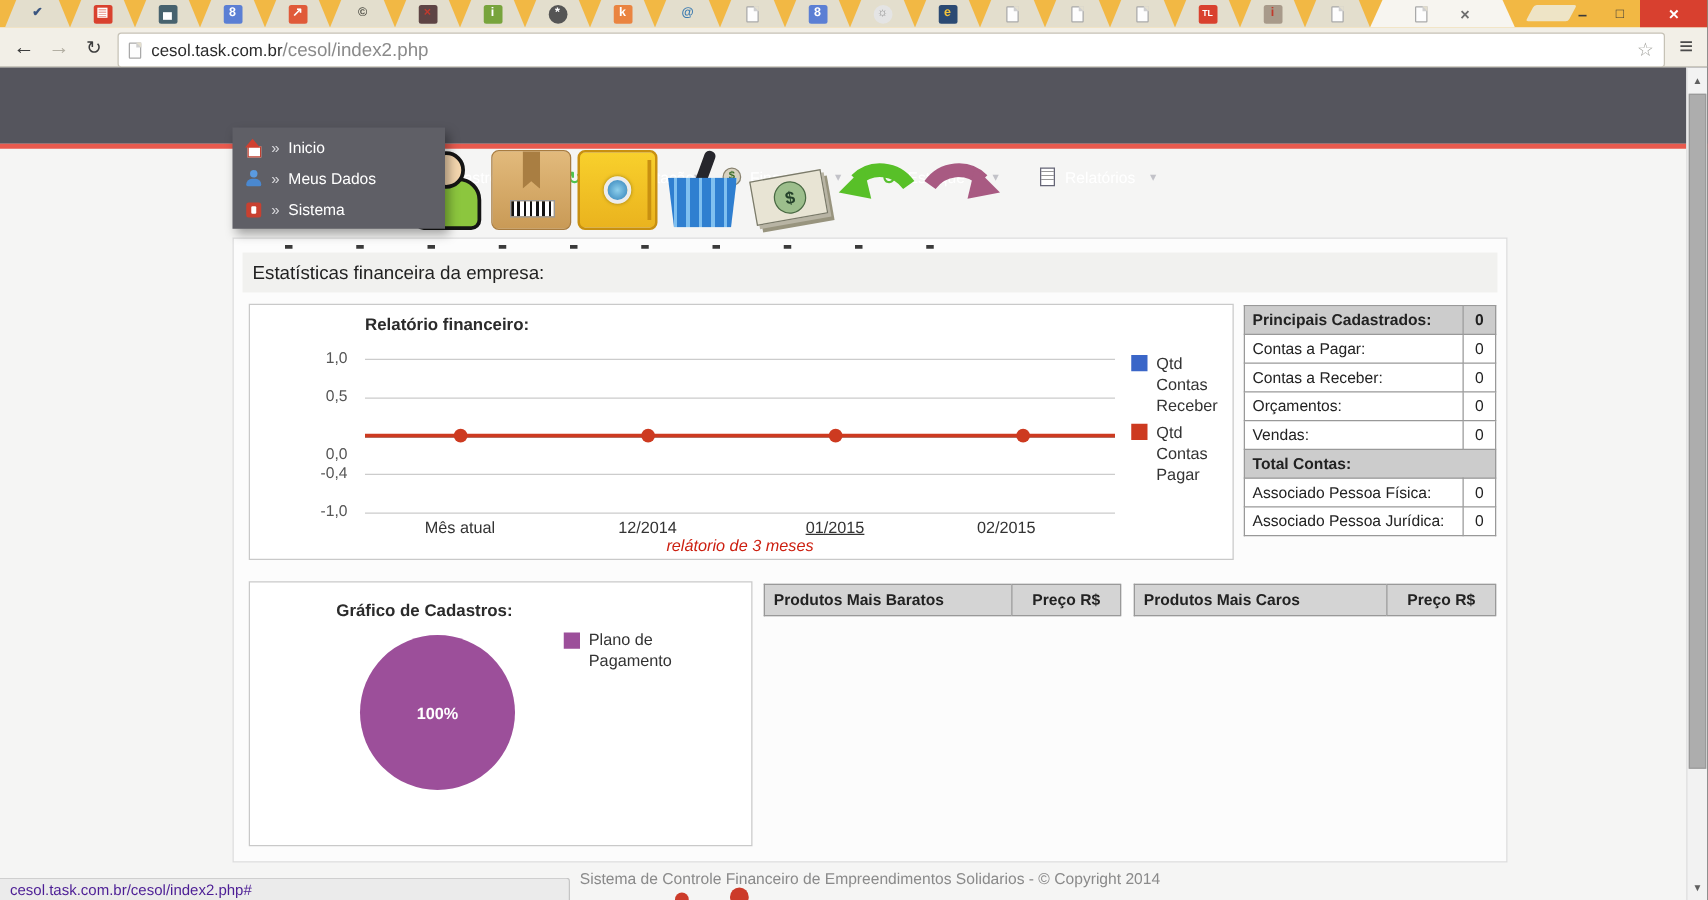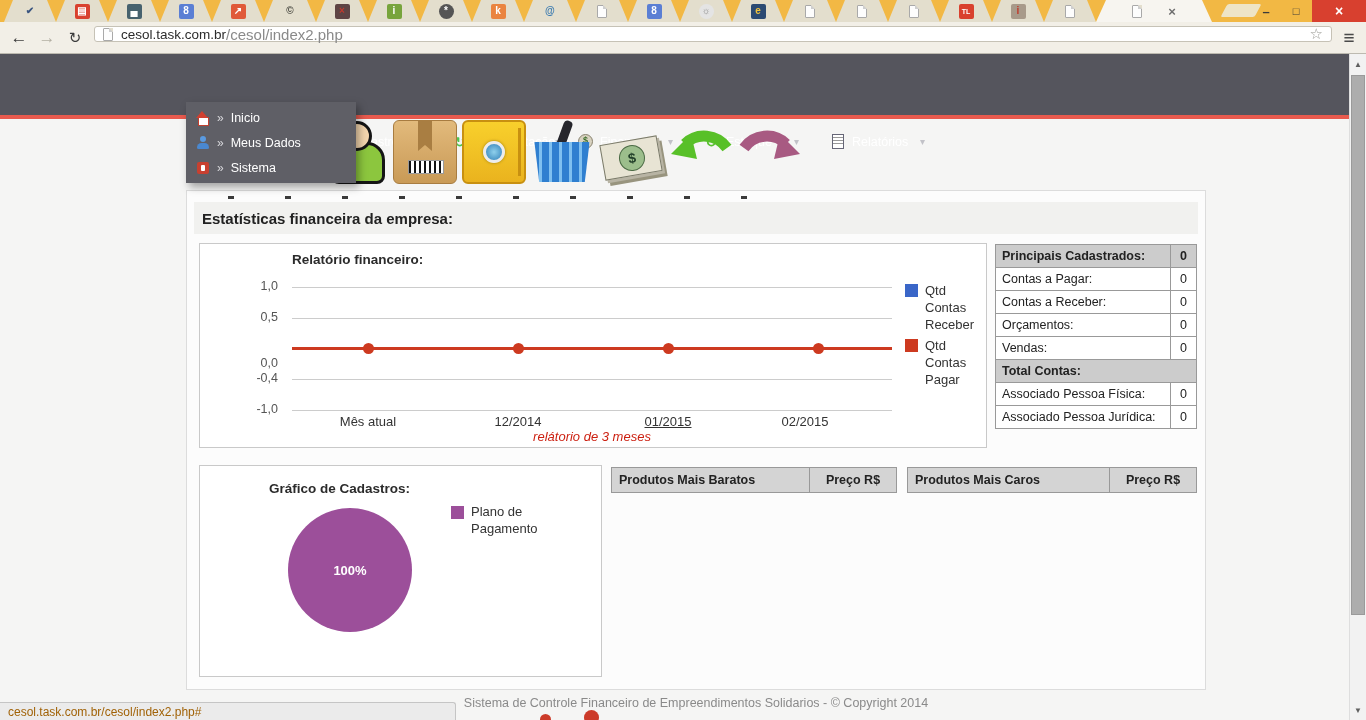--- a/index.html
+++ b/index.html
@@ -30,21 +30,21 @@
   .winbtn.close{left:1312px;width:54px;background:#d8402f;color:#fff;font-size:14px;}
 
   
   .toolbar{position:absolute;left:0;top:22px;width:1366px;height:32px;background:#f2efe7;
            border-bottom:1px solid #bdbab0;}
   .tb-ico{position:absolute;top:0;height:32px;display:flex;align-items:center;justify-content:center;
           font-size:17px;color:#3c3c3c;width:26px;}
   .tb-back{left:6px;font-weight:bold;}
   .tb-fwd{left:34px;color:#b3afa3;font-weight:bold;}
   .tb-reload{left:62px;font-size:15px;}
-  .urlbox{position:absolute;left:94px;top:4px;width:1238px;height:16px;background:#fff;
+  .urlbox{position:absolute;left:94px;top:4px;width:1238px;height:28px;background:#fff;
           border:1px solid #c6c2b6;border-radius:3px;display:flex;align-items:center;padding:0 8px;}
   .url-host{font-size:13.5px;color:#2b2b2b;margin-left:8px;}
   .url-path{font-size:15px;color:#8a8a8a;}
   .url-star{margin-left:auto;color:#9a9a94;font-size:15px;}
   .tb-menu{left:1336px;width:26px;font-size:19px;color:#4a4a4a;font-weight:bold;}
 
   
   .navbar{position:absolute;left:0;top:54px;width:1366px;height:61px;background:#55555d;}
   .redline{position:absolute;left:0;top:115px;width:1366px;height:4px;background:#e85a4e;}
   .navmenu{position:absolute;left:190px;top:73px;height:29px;display:flex;gap:14px;}
@@ -112,21 +112,21 @@
       font-weight:bold;font-size:14px;line-height:24px;text-align:center;transform:rotate(-10deg);}
   .big-ico svg{position:absolute;left:0;top:6px;}
   .dashrow{position:absolute;left:228px;top:196px;display:flex;z-index:4;}
   .dash{width:6px;height:3px;background:#3a3a3a;margin-right:51px;}
 
   
   .panel{position:absolute;left:186px;top:190px;width:1020px;height:500px;background:#fcfcfc;
          border:1px solid #dcdcdc;}
   .head-strip{position:absolute;left:7px;top:11px;width:1004px;height:32px;background:#f1f1ef;
          display:flex;align-items:center;padding-left:8px;}
-  .head-strip span{font-size:15px;font-weight:bold;color:#222;}
+  .head-strip span{font-size:15px;font-weight:normal;color:#222;}
 
   
   .chartbox{position:absolute;left:12px;top:52px;width:788px;height:205px;background:#fff;border:1px solid #c9c9c9;}
   .lc-title{position:absolute;left:92px;top:8px;font-size:13.5px;font-weight:bold;color:#2b2b2b;}
   .plot{position:absolute;left:92px;top:43px;width:600px;height:123px;}
   .gridline{position:absolute;left:0;width:600px;height:1px;background:#ccc;}
   .gridline.zero{background:#444;}
   .ylabels{position:absolute;left:36px;top:43px;width:48px;height:123px;}
   .ytick{position:absolute;right:6px;width:42px;text-align:right;font-size:12.5px;color:#555;}
   .series-line{position:absolute;left:0;width:600px;height:3px;}
@@ -165,21 +165,21 @@
   .pt-name{flex:1;padding-left:7px;border-right:none;}
   .pt-price{width:88px;justify-content:center;flex:0 0 88px;}
 
   
   .footer{position:absolute;left:186px;top:696px;width:1020px;text-align:center;font-size:12.5px;color:#8a8a8a;}
   .reddot{position:absolute;border-radius:50%;background:#cc3b2a;}
   .dot1{left:540px;top:714px;width:11px;height:11px;}
   .dot2{left:584px;top:710px;width:15px;height:15px;}
   .statusbar{position:absolute;left:0;top:702px;width:456px;height:18px;background:#ebebeb;
       border-top:1px solid #c5c5c5;border-right:1px solid #c5c5c5;border-radius:0 3px 0 0;
-      font-size:12px;color:#a16207;display:flex;align-items:center;padding-left:8px;}
+      font-size:12px;color:#4c1d95;display:flex;align-items:center;padding-left:8px;}
   .scrollbar{position:absolute;right:0;top:54px;width:17px;height:666px;background:#f2f2f2;border-left:1px solid #dedede;}
   .scroll-arrow{position:absolute;left:0;width:16px;height:16px;display:flex;align-items:center;justify-content:center;
       font-size:8px;color:#606060;}
   .sa-up{top:2px;} .sa-down{bottom:2px;}
   .scroll-thumb{position:absolute;left:1px;top:21px;width:14px;height:540px;background:#adadad;border:1px solid #9a9a9a;}
 </style>
 </head>
 <body>
 
 <div class="screen">

